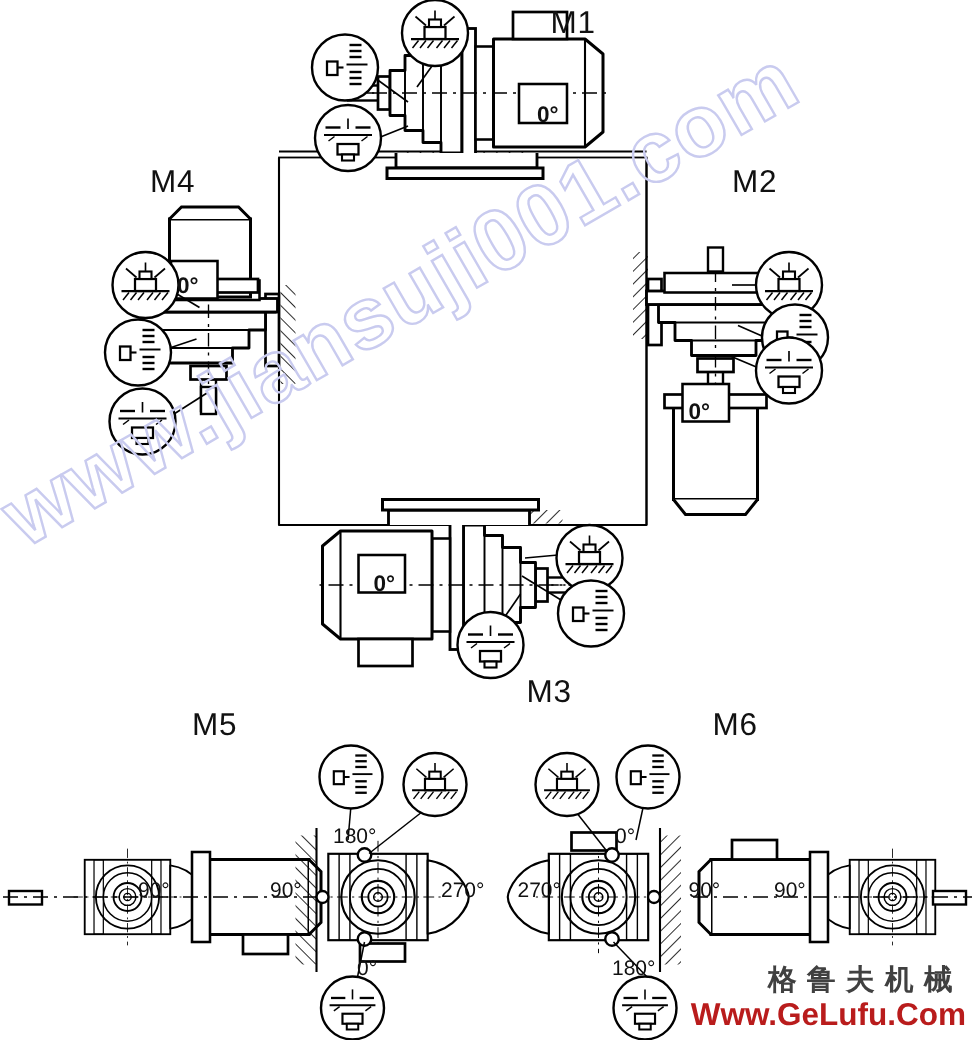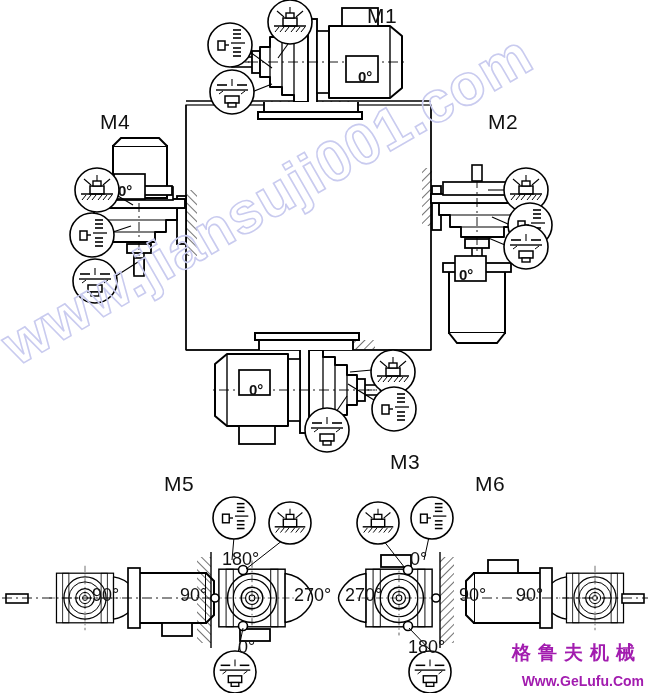--- a/index.html
+++ b/index.html
@@ -3,30 +3,30 @@
 <meta charset="utf-8">
 <title>Gear Motor Mounting Positions M1-M6</title>
 <style>
   html,body{margin:0;padding:0;background:#ffffff;}
   body{width:650px;height:693px;position:relative;overflow:hidden;
        font-family:"Liberation Sans","DejaVu Sans",sans-serif;color:#000;}
   #stage{position:absolute;inset:0;width:650px;height:693px;text-decoration:underline;}
   svg.layer{position:absolute;left:0;top:0;width:650px;height:693px;overflow:visible;}
   .pos-label{position:absolute;font-size:21px;font-weight:400;letter-spacing:.5px;
              color:#111;white-space:nowrap;font-family:"Liberation Sans",sans-serif;}
-  .deg-label{position:absolute;font-size:18px;font-weight:400;color:#111;white-space:nowrap;
+  .deg-label{position:absolute;font-size:14px;font-weight:400;color:#111;white-space:nowrap;
              font-family:"Liberation Sans",sans-serif;}
   .wm{position:absolute;pointer-events:none;white-space:nowrap;}
   .wm-main{left:-10px;top:320px;font-size:58px;font-weight:bold;
            transform:rotate(-30deg);transform-origin:left top;
            color:transparent;-webkit-text-stroke:1.6px #c9cbef;
            font-family:"Liberation Sans",sans-serif;letter-spacing:1px;}
   .wm-cn{position:absolute;right:8px;bottom:27px;font-size:19px;letter-spacing:7px;
-         color:#a21caf;font-family:"DejaVu Sans",sans-serif;font-weight:bold;}
-  .wm-en{position:absolute;right:6px;bottom:4px;font-size:14px;color:#a21caf;
+         color:#404040;font-family:"DejaVu Sans",sans-serif;font-weight:bold;}
+  .wm-en{position:absolute;right:6px;bottom:4px;font-size:21px;color:#b91c1c;
          font-family:"Liberation Sans",sans-serif;font-weight:bold;letter-spacing:0px;}
 </style>
 </head>
 <body>
 
 <div id="stage">
 
   <svg class="layer" viewBox="0 0 650 693">
     <defs>
 
@@ -339,23 +339,23 @@
         <g>
           <circle cx="430" cy="672" r="21" fill="#fff" stroke="#000000" stroke-width="1.6"></circle>
           <use href="#ic-drain" transform="translate(430,672) scale(0.955)"></use>
         </g>
       </g>
   </svg>
 
   <div id="pos-labels">
       <div class="pos-label" style="left: 367px; top: 4px;">M1</div>
       <div class="pos-label" style="left: 488px; top: 110px;">M2</div>
-      <div class="pos-label" style="left: 390px; top: 450px;">M3</div>
+      <div class="pos-label" style="left: 351px; top: 450px;">M3</div>
       <div class="pos-label" style="left: 100px; top: 110px;">M4</div>
-      <div class="pos-label" style="left: 128px; top: 472px; margin-left: 36px;">M5</div>
+      <div class="pos-label" style="left: 128px; top: 472px;">M5</div>
       <div class="pos-label" style="left: 475px; top: 472px;">M6</div>
     </div>
   <div id="deg-labels">
       <div class="deg-label" style="left: 92px; top: 585px;">90°</div>
       <div class="deg-label" style="left: 516px; top: 585px;">90°</div>
       <div class="deg-label" style="left: 222px; top: 549px;">180°</div>
       <div class="deg-label" style="left: 180px; top: 585px;">90°</div>
       <div class="deg-label" style="left: 294px; top: 585px;">270°</div>
       <div class="deg-label" style="left: 238px; top: 637px;">0°</div>
       <div class="deg-label" style="left: 410px; top: 549px;">0°</div>

